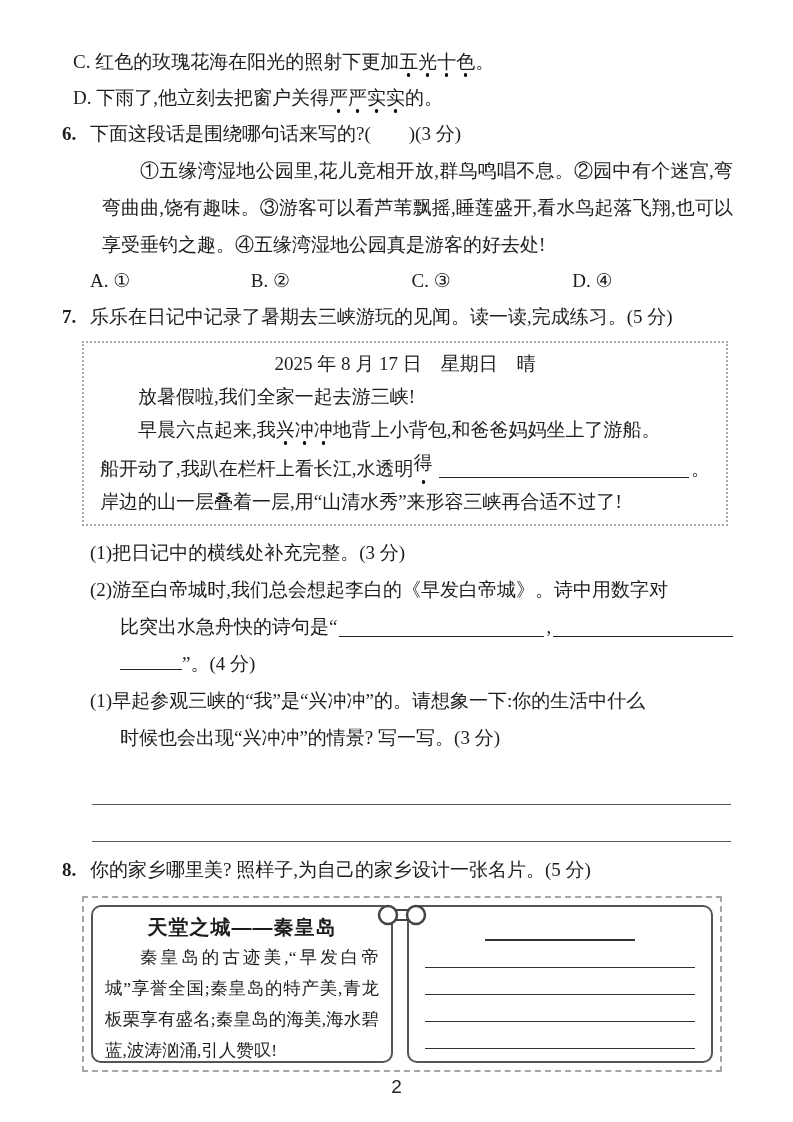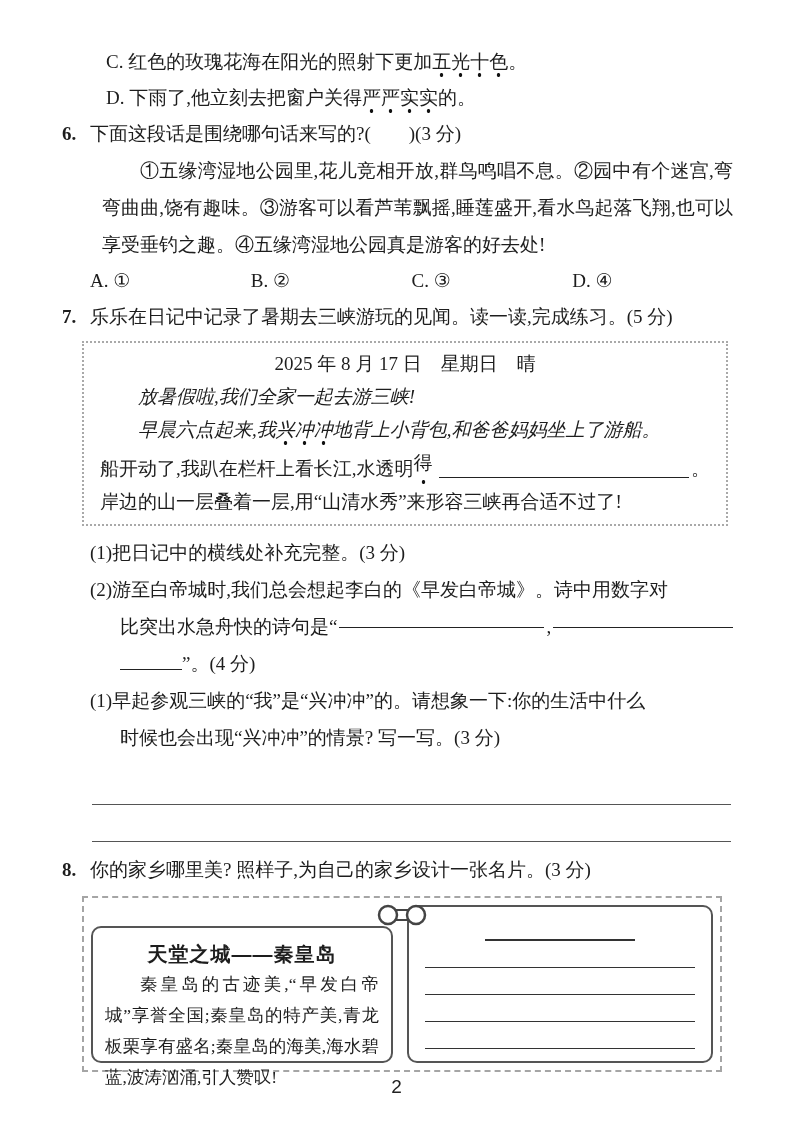--- a/index.html
+++ b/index.html
@@ -9,21 +9,21 @@
     width: 793px; height: 1122px;
     margin: 0 auto;
     background: #ffffff;
     color: #1d1d1d;
     font-family: "Liberation Serif", "DejaVu Serif", serif;
     font-size: 19px;
     padding: 44px 60px 0 62px;
     overflow: hidden;
   }
   .tline { line-height: 36px; }
-  .optline { margin-left: 44px; }
+  .optline { margin-left: 11px; }
   .qrow { display: flex; align-items: flex-start; }
   .qnum { font-weight: 700; width: 28px; flex: 0 0 28px; }
   .emph {
     padding-bottom: 6px;
     background-image: radial-gradient(circle, #111 1.6px, transparent 2.1px);
     background-size: 1em 6px;
     background-position: 0 100%;
     background-repeat: repeat-x;
   }
   .passage {
@@ -39,32 +39,32 @@
   }
   .optionsrow .opt { width: 25%; }
   .diary {
     margin: 6px 0 8px 20px;
     width: 646px;
     border: 2px dotted #a9a9a9;
     padding: 4px 16px 6px;
   }
   .dline { line-height: 33px; }
   .dcenter { text-align: center; }
-  .dindent { text-indent: 2em; font-style: italic; }
+  .dindent { text-indent: 2em; }
   .dflex { display: flex; align-items: flex-end; }
   .fill {
     flex: 1;
     border-bottom: 1.5px solid #222;
     margin: 0 2px 7px 6px;
     height: 20px;
   }
   .sub { margin-left: 28px; }
   .subline { line-height: 37px; }
   .cont { margin-left: 30px; }
-  .sflex { display: flex; }
+  .sflex { display: flex; align-items: flex-end; }
   .sfill1 { flex: 0 0 205px; border-bottom: 1.5px solid #222; margin: 0 2px 8px 2px; height: 20px; }
   .sfill2 { flex: 1; border-bottom: 1.5px solid #222; margin: 0 0 8px 2px; height: 20px; }
   .blank60 { display: inline-block; width: 62px; border-bottom: 1.5px solid #222; height: 1em; vertical-align: baseline; }
   .ans-line {
     margin-left: 30px; margin-right: 2px;
     border-bottom: 1.5px solid #555;
     height: 37px;
   }
   .ans-block { margin-top: 12px; margin-bottom: 4px; }
   .q8row { margin-top: 10px; }
@@ -75,21 +75,21 @@
     border: 2px dashed #a5a5a5;
     padding: 7px 7px;
     display: flex; gap: 14px;
   }
   .card {
     border: 2px solid #555;
     border-radius: 10px;
     background: #fff;
     flex: 1;
   }
-  .card-left { padding: 11px 12px 2px; margin-top: 21px; }
+  .card-left { padding: 5px 12px 2px; }
   .card-title {
     text-align: center;
     font-family: "Liberation Sans", "DejaVu Sans", sans-serif;
     font-weight: 700;
     font-size: 20px;
     line-height: 30px;
     letter-spacing: 1px;
   }
   .card-body {
     font-size: 17.5px;
@@ -182,21 +182,21 @@
     <div class="subline cont">时候也会出现“兴冲冲”的情景? 写一写。(3 分)</div>
   </div>
 
   <div class="ans-block">
     <div class="ans-line"></div>
     <div class="ans-line"></div>
   </div>
 
   <div class="qrow tline q8row">
     <span class="qnum">8.</span>
-    <span>你的家乡哪里美? 照样子,为自己的家乡设计一张名片。(3 分)</span>
+    <span>你的家乡哪里美? 照样子,为自己的家乡设计一张名片。(5 分)</span>
   </div>
 
   <div class="cards">
     <div class="card card-left">
       <div class="card-title">天堂之城——秦皇岛</div>
       <div class="card-body">秦皇岛的古迹美,“早发白帝城”享誉全国;秦皇岛的特产美,青龙板栗享有盛名;秦皇岛的海美,海水碧蓝,波涛汹涌,引人赞叹!</div>
     </div>
     <div class="card card-right">
       <div class="rt-title"></div>
       <div class="rt-line"></div>

